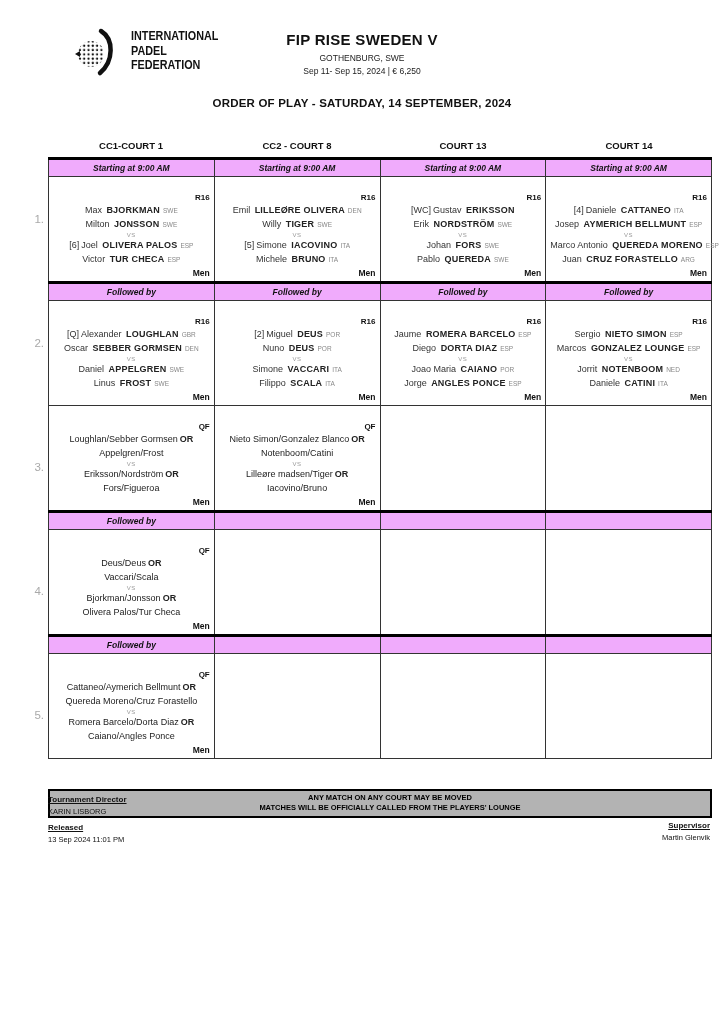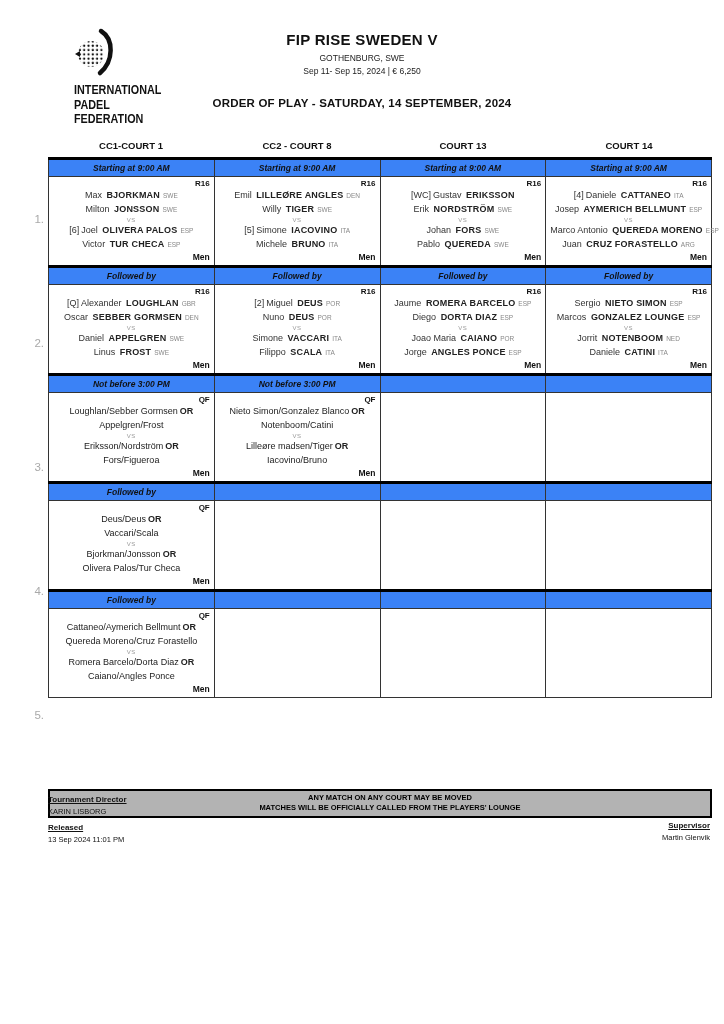--- a/index.html
+++ b/index.html
@@ -1,40 +1,40 @@
 <!DOCTYPE html>
 <html><head>
 <meta charset="utf-8">
 <style>
   html,body{margin:0;padding:0;}
   body{width:724px;height:1024px;background:#fff;font-family:"Liberation Sans",sans-serif;color:#111;position:relative;overflow:hidden;}
 
   
-  .logo{position:absolute;left:74px;top:27px;display:flex;align-items:flex-start;flex-direction:column;}
+  .logo{position:absolute;left:74px;top:27px;display:flex;align-items:flex-start;gap:7px;}
   .logo-text{font-weight:bold;font-size:13.5px;line-height:14.5px;transform:scaleX(.8);transform-origin:left top;letter-spacing:0;white-space:nowrap;margin-top:2px;}
   .header-center{position:absolute;left:0;right:0;top:31px;text-align:center;}
   .title{font-size:15px;font-weight:bold;letter-spacing:.3px;}
   .location{font-size:8.5px;margin-top:5px;color:#222;}
   .dates{font-size:8.5px;margin-top:3px;color:#222;}
   .order-title{position:absolute;left:0;right:0;top:97px;text-align:center;font-weight:bold;font-size:11.5px;letter-spacing:.2px;}
 
   
   #court-titles{position:absolute;top:140px;left:48px;width:664px;display:grid;grid-template-columns:repeat(4,1fr);}
   .court-title{text-align:center;font-weight:bold;font-size:9.5px;}
 
   
   #slot-numbers{position:absolute;top:157px;left:20px;width:24px;height:620px;display:flex;flex-direction:column;}
   .slot-num{height:124px;display:flex;align-items:center;justify-content:flex-end;color:#a9a9a9;font-size:11.5px;}
 
   
   #schedule{position:absolute;top:157px;left:48px;width:664px;border-collapse:collapse;table-layout:fixed;}
   #schedule td{border:1px solid #333;padding:0;}
-  .band-cell{height:16px;background:#3b82f6;border-top:3px solid #000 !important;font-weight:bold;font-style:italic;font-size:8.5px;text-align:center;vertical-align:middle;}
+  .band-cell{height:16px;background:#f0abfc;border-top:3px solid #000 !important;font-weight:bold;font-style:italic;font-size:8.5px;text-align:center;vertical-align:middle;}
   .match-cell{background:#fff;vertical-align:top;}
-  .cellwrap{display:flex;flex-direction:column;height:88px;box-sizing:border-box;padding:2px 4px 3px;}
+  .cellwrap{display:flex;flex-direction:column;height:104px;box-sizing:border-box;padding:16px 4px 3px;}
   .round{text-align:right;font-size:8px;font-weight:bold;min-height:9px;}
   .lines{flex:1;display:flex;flex-direction:column;justify-content:center;}
   .line{text-align:center;font-size:9px;line-height:13.5px;color:#222;white-space:nowrap;}
   .line.vs{font-size:6px;line-height:8px;color:#9a9a9a;letter-spacing:.5px;}
   .seed{color:#333;margin-right:2px;}
   .first{color:#333;margin-right:2px;}
   .last{font-weight:bold;letter-spacing:.2px;}
   .cc{font-size:6.5px;color:#888;margin-left:3px;}
   .line.team{font-size:9px;color:#222;}
   .or{font-weight:bold;margin-left:2px;}
@@ -112,21 +112,21 @@
               <div class="line"><span class="seed">[6]</span><span class="first">Joel</span> <span class="last">OLIVERA PALOS</span><span class="cc">ESP</span></div>
               <div class="line"><span class="first">Victor</span> <span class="last">TUR CHECA</span><span class="cc">ESP</span></div>
             </div>
             <div class="cat">Men</div>
           </div>
         </td>
         <td class="match-cell">
           <div class="cellwrap">
             <div class="round">R16</div>
             <div class="lines">
-              <div class="line"><span class="first">Emil</span> <span class="last">LILLEØRE ANGLES</span><span class="cc">DEN</span></div>
+              <div class="line"><span class="first">Emil</span> <span class="last">LILLEØRE OLIVERA</span><span class="cc">DEN</span></div>
               <div class="line"><span class="first">Willy</span> <span class="last">TIGER</span><span class="cc">SWE</span></div>
               <div class="line vs">VS</div>
               <div class="line"><span class="seed">[5]</span><span class="first">Simone</span> <span class="last">IACOVINO</span><span class="cc">ITA</span></div>
               <div class="line"><span class="first">Michele</span> <span class="last">BRUNO</span><span class="cc">ITA</span></div>
             </div>
             <div class="cat">Men</div>
           </div>
         </td>
         <td class="match-cell">
           <div class="cellwrap">
@@ -207,26 +207,20 @@
             <div class="lines">
               <div class="line"><span class="first">Sergio</span> <span class="last">NIETO SIMON</span><span class="cc">ESP</span></div>
               <div class="line"><span class="first">Marcos</span> <span class="last">GONZALEZ LOUNGE</span><span class="cc">ESP</span></div>
               <div class="line vs">VS</div>
               <div class="line"><span class="first">Jorrit</span> <span class="last">NOTENBOOM</span><span class="cc">NED</span></div>
               <div class="line"><span class="first">Daniele</span> <span class="last">CATINI</span><span class="cc">ITA</span></div>
             </div>
             <div class="cat">Men</div>
           </div>
         </td>
-      </tr>
-      <tr>
-        <td class="band-cell">Not before 3:00 PM</td>
-        <td class="band-cell">Not before 3:00 PM</td>
-        <td class="band-cell"></td>
-        <td class="band-cell"></td>
       </tr>
       <tr>
         <td class="match-cell">
           <div class="cellwrap">
             <div class="round">QF</div>
             <div class="lines">
               <div class="line team">Loughlan/Sebber Gormsen<span class="or">OR</span></div>
               <div class="line team">Appelgren/Frost</div>
               <div class="line vs">VS</div>
               <div class="line team">Eriksson/Nordström<span class="or">OR</span></div>

